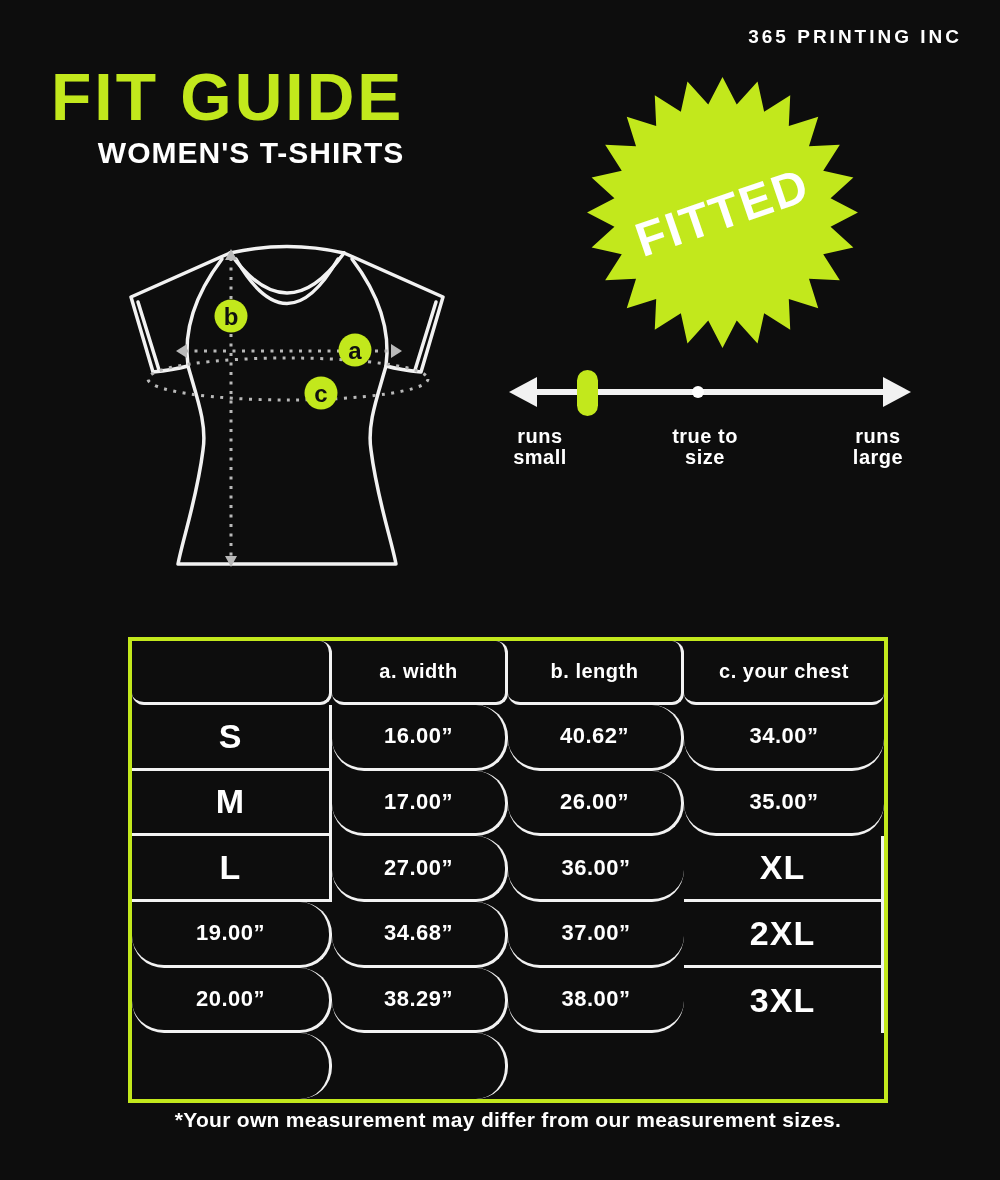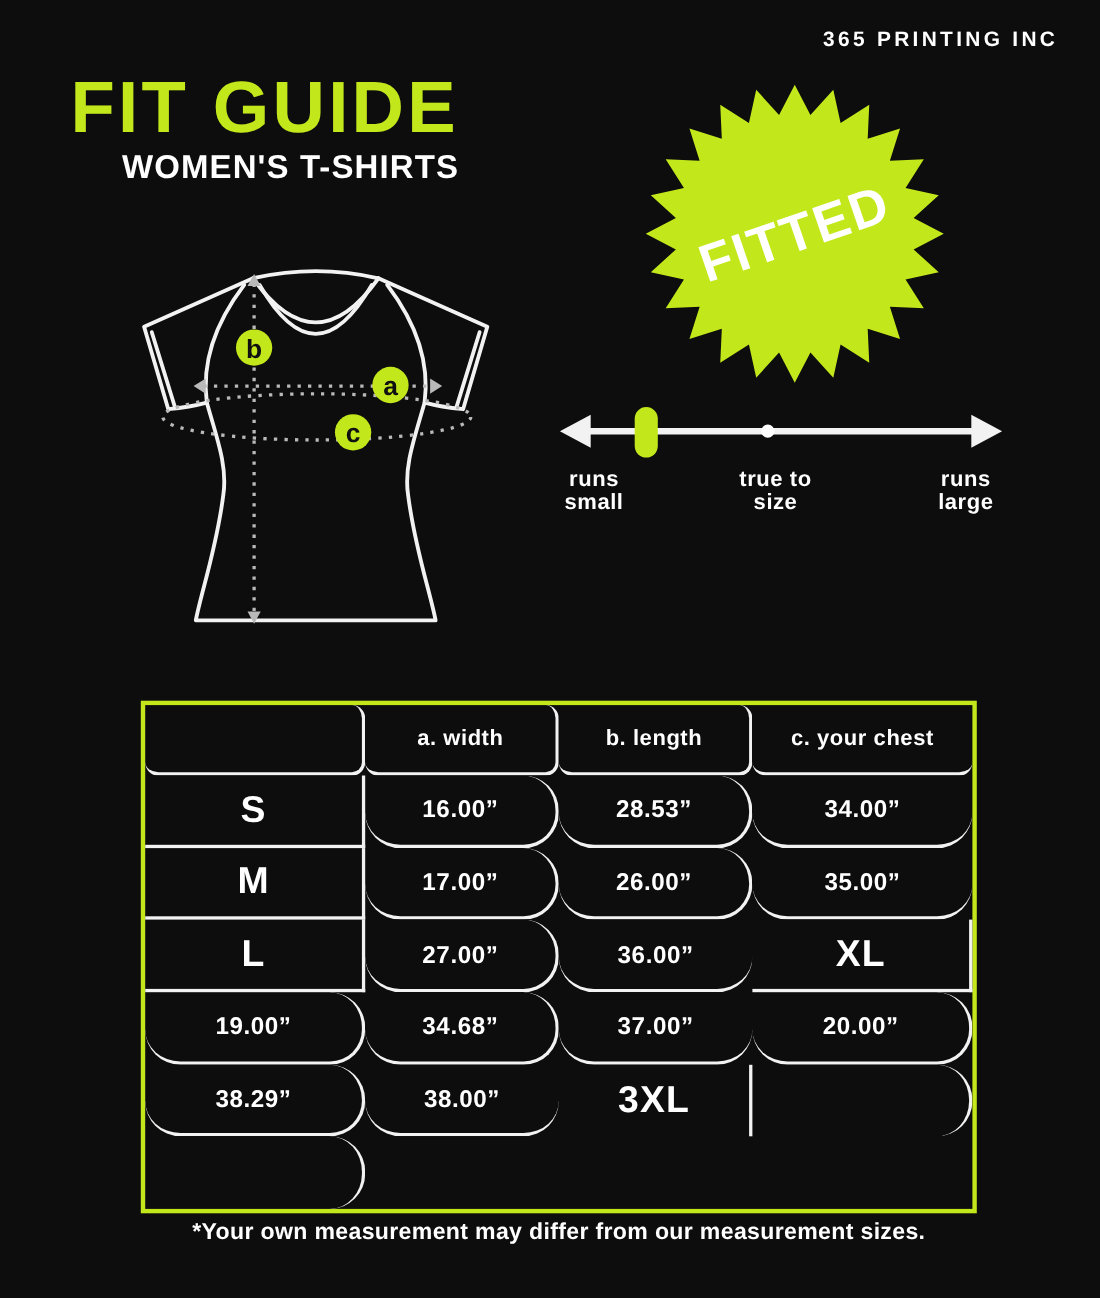--- a/index.html
+++ b/index.html
@@ -13,21 +13,21 @@
   body{font-family:"Liberation Sans","DejaVu Sans",sans-serif;}
   .page{
     position:relative;width:1000px;height:1180px;background:var(--bg);
     overflow:hidden;color:#fff;
   }
   
   .brand{
     position:absolute;top:26px;right:38px;
     font-size:19px;font-weight:bold;letter-spacing:3px;color:#fff;
   }
-  .title-block{position:absolute;left:64px;top:64px;}
+  .title-block{position:absolute;left:51px;top:64px;}
   .title{
     color:var(--accent);font-size:66px;font-weight:bold;letter-spacing:3px;line-height:1;
   }
   .subtitle{
     color:#fff;font-size:30px;font-weight:bold;letter-spacing:1px;
     text-align:right;margin-top:8px;line-height:1;
   }
   
   .tshirt-svg{position:absolute;left:117px;top:228px;}
   .tee-stroke{fill:none;stroke:var(--line);stroke-width:3.5;stroke-linejoin:round;stroke-linecap:round;}
@@ -155,37 +155,38 @@
   </div>
 
   <div class="size-table">
     <div class="cell head"></div>
     <div class="cell head">a. width</div>
     <div class="cell head">b. length</div>
     <div class="cell head col-last">c. your chest</div>
 
     <div class="cell size">S</div>
     <div class="cell val">16.00”</div>
-    <div class="cell val">28.53”</div>
+    <div class="cell val">40.62”</div>
     <div class="cell val col-last">34.00”</div>
 
     <div class="cell size">M</div>
     <div class="cell val">17.00”</div>
     <div class="cell val">26.00”</div>
     <div class="cell val col-last">35.00”</div>
 
     <div class="cell size">L</div>
     <div class="cell val">27.00”</div>
     <div class="cell val col-last">36.00”</div>
 
     <div class="cell size">XL</div>
     <div class="cell val">19.00”</div>
     <div class="cell val">34.68”</div>
     <div class="cell val col-last">37.00”</div>
 
+    <div class="cell size">2XL</div>
     <div class="cell val">20.00”</div>
     <div class="cell val">38.29”</div>
     <div class="cell val col-last">38.00”</div>
 
     <div class="cell size row-last">3XL</div>
     <div class="cell val row-last"></div>
     <div class="cell val row-last"></div>
     <div class="cell val row-last col-last"></div>
   </div>
 

